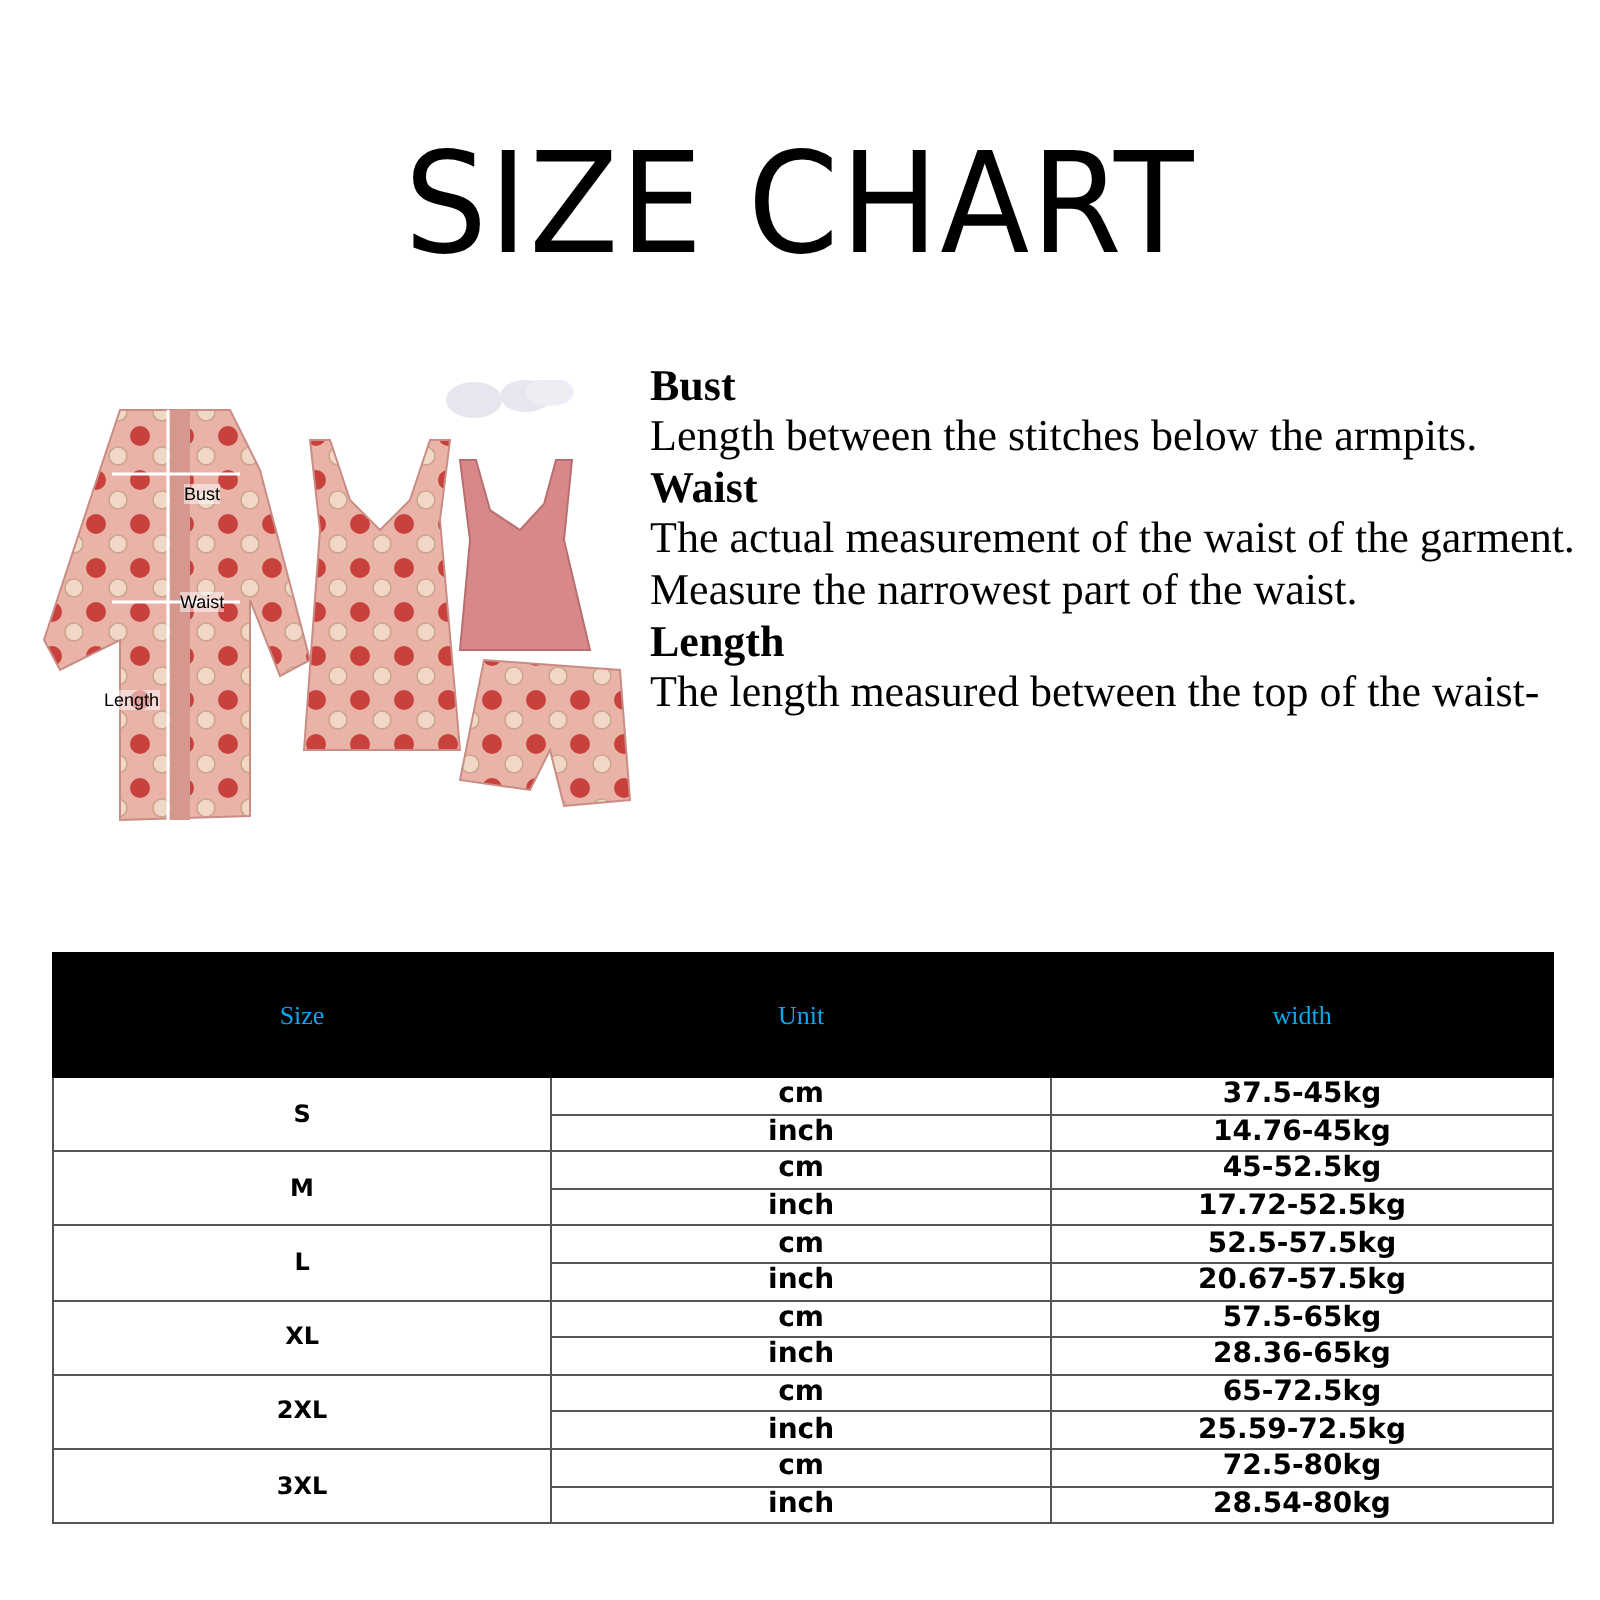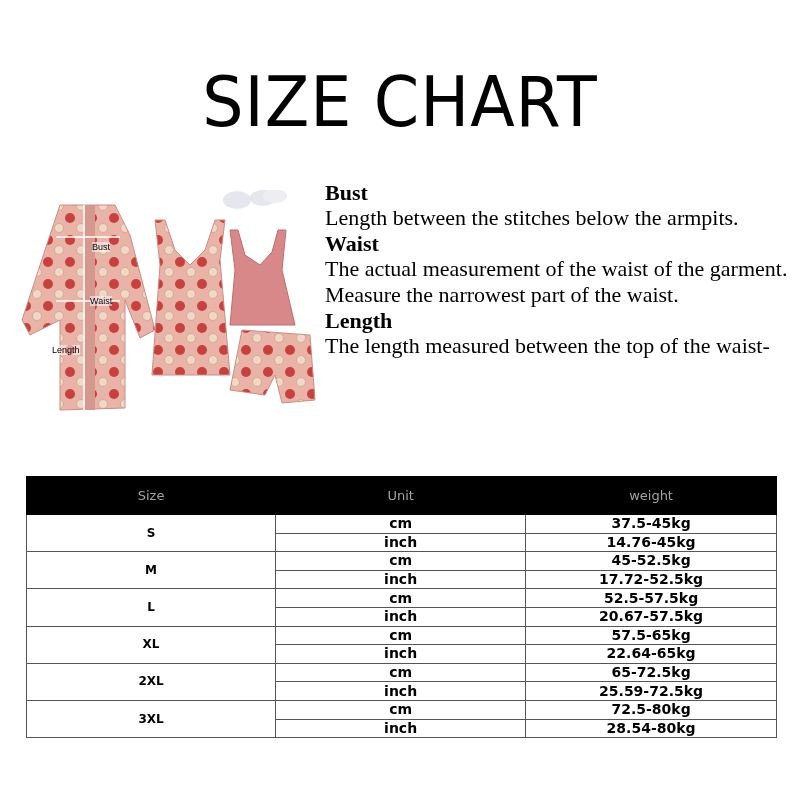--- a/index.html
+++ b/index.html
@@ -3,21 +3,21 @@
 <meta charset="utf-8">
 <style>
   html, body { margin: 0; padding: 0; background: #ffffff; }
   body { width: 800px; height: 800px; position: relative; overflow: hidden; font-family: "Liberation Sans", sans-serif; color: #000; }
   .title { position: absolute; left: 0; top: 62px; width: 800px; text-align: center; font-family: "DejaVu Sans", sans-serif; font-size: 70px; line-height: 80px; letter-spacing: 1px; font-weight: normal; transform: scaleX(0.93); }
   .product { position: absolute; left: 20px; top: 190px; width: 300px; height: 230px; }
   .defs { position: absolute; left: 325px; top: 180px; width: 470px; font-family: "Liberation Serif", serif; }
   .defs .term { font-size: 22px; font-weight: bold; line-height: 25px; }
   .defs .desc { font-size: 22px; line-height: 26px; }
   table.sz { position: absolute; left: 26px; top: 476px; width: 751px; border-collapse: collapse; font-family: "DejaVu Sans", sans-serif; }
-  table.sz th { background: #000; color: #a3a3a3; font-weight: normal; font-size: 13px; height: 29px; padding: 4px; border: 1px solid #000; }
+  table.sz th { background: #000; color: #0ea5e9; font-weight: normal; font-size: 13px; height: 29px; padding: 16px; border: 1px solid #000; font-family: Liberation Serif, serif; }
   table.sz td { border: 1px solid #555; font-size: 14px; font-weight: bold; text-align: center; height: 17.6px; padding: 0; line-height: 17px; }
   table.sz td.size { font-size: 12px; }
   .col1 { width: 249px; } .col2 { width: 250px; } .col3 { width: 250px; }
 </style>
 </head>
 <body>
 
 <div class="title">SIZE CHART</div>
 
 <div class="product">
@@ -65,21 +65,21 @@
     <div class="term">Length</div>
     <div class="desc">The length measured between the top of the waist-</div>
   </div>
 </div>
 
 <table class="sz">
   <thead>
     <tr>
       <th class="col1">Size</th>
       <th class="col2">Unit</th>
-      <th class="col3">weight</th>
+      <th class="col3">width</th>
     </tr>
   </thead>
   <tbody>
     <tr>
         <td class="size" rowspan="2">S</td>
         <td>cm</td>
         <td>37.5-45kg</td>
       </tr>
     <tr>
         <td>inch</td>
@@ -106,21 +106,21 @@
         <td>20.67-57.5kg</td>
       </tr>
 
     <tr>
         <td class="size" rowspan="2">XL</td>
         <td>cm</td>
         <td>57.5-65kg</td>
       </tr>
     <tr>
         <td>inch</td>
-        <td>22.64-65kg</td>
+        <td>28.36-65kg</td>
       </tr>
 
     <tr>
         <td class="size" rowspan="2">2XL</td>
         <td>cm</td>
         <td>65-72.5kg</td>
       </tr>
     <tr>
         <td>inch</td>
         <td>25.59-72.5kg</td>

